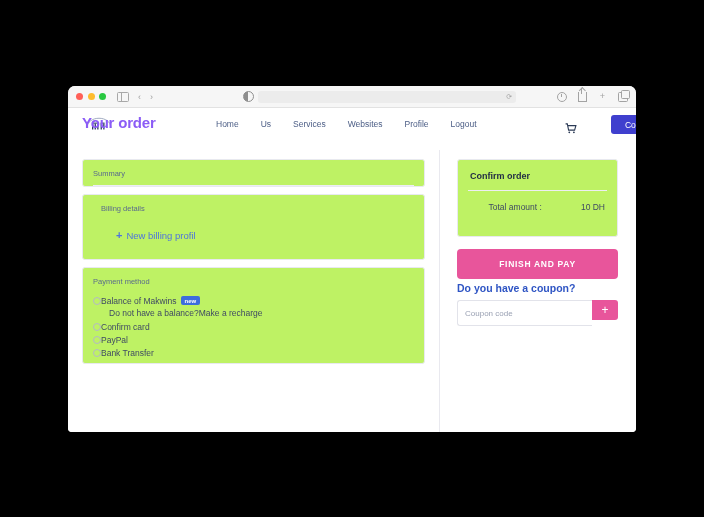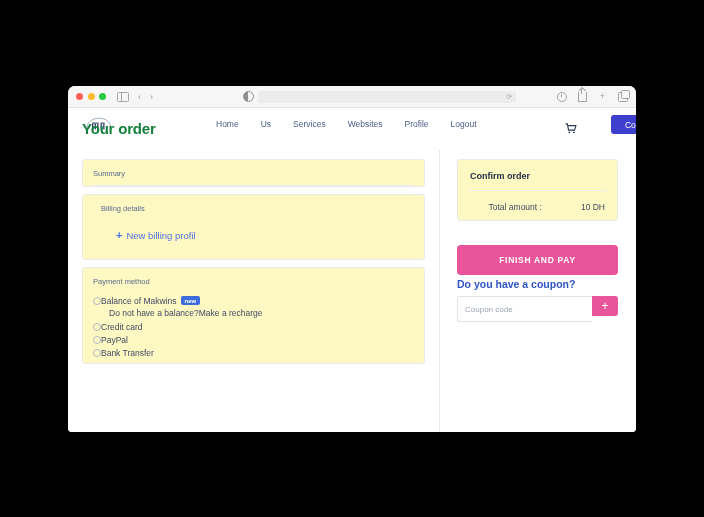--- a/index.html
+++ b/index.html
@@ -193,24 +193,24 @@
     position: absolute;
     left: 14px;
     top: 1px;
     width: 36px;
     height: 28px;
   }
 
   .page-title {
     position: absolute;
     left: 14px;
-    top: 12px;
+    top: 6px;
     font-size: 15px;
     font-weight: bold;
-    color: #15803d;
+    color: #8b5cf6;
     letter-spacing: -0.2px;
   }
 
   .main-nav {
     position: absolute;
     left: 137px;
     top: 11px;
     display: flex;
     gap: 0;
     align-items: center;
@@ -263,21 +263,21 @@
     border-right: 1px solid #e9e9ef;
   }
 
   .col-right {
     flex: 1;
     padding: 9px 18px 0 17px;
     box-sizing: border-box;
   }
 
   .card {
-    background: #fef9c3;
+    background: #bef264;
     border: 1px solid #e8e9ef;
     border-radius: 3px;
     box-sizing: border-box;
   }
 
   .card-label {
     font-size: 7.5px;
     color: #5a6b8c;
     padding: 9px 10px 7px 10px;
   }
@@ -360,21 +360,21 @@
     font-size: 8.5px;
     color: #3f4a63;
     padding-left: 16px;
     height: 13px;
     line-height: 13px;
     cursor: pointer;
   }
 
   
   .confirm-card {
-    height: 62px;
+    height: 78px;
     position: relative;
   }
   .confirm-title {
     font-size: 9px;
     font-weight: bold;
     color: #1f2a44;
     padding: 11px 12px 9px 12px;
   }
   .total-row {
     display: flex;
@@ -383,21 +383,21 @@
     font-size: 8.5px;
     color: #3f4a63;
     gap: 39px;
   }
   .total-label {
     max-width: 75px;
     line-height: 11px;
   }
 
   .pay-btn {
-    margin-top: 24px;
+    margin-top: 12px;
     width: 100%;
     height: 30px;
     background: #e8559b;
     color: #ffffff;
     border: none;
     border-radius: 4px;
     font-size: 8.5px;
     font-weight: bold;
     letter-spacing: 0.7px;
     font-family: "Liberation Sans", sans-serif;
@@ -540,21 +540,21 @@
               <div class="radio-row">
                 <span class="radio-mark"></span>
                 <span class="radio-label">Balance of Makwins</span>
                 <span class="badge-new">new</span>
               </div>
 
               <div class="recharge-note">Do not have a balance?Make a recharge</div>
 
               <div class="radio-row">
                 <span class="radio-mark"></span>
-                <span class="radio-label">Credit card</span>
+                <span class="radio-label">Confirm card</span>
               </div>
 
               <div class="radio-row">
                 <span class="radio-mark"></span>
                 <span class="radio-label">PayPal</span>
               </div>
 
               <div class="radio-row">
                 <span class="radio-mark"></span>
                 <span class="radio-label">Bank Transfer</span>

